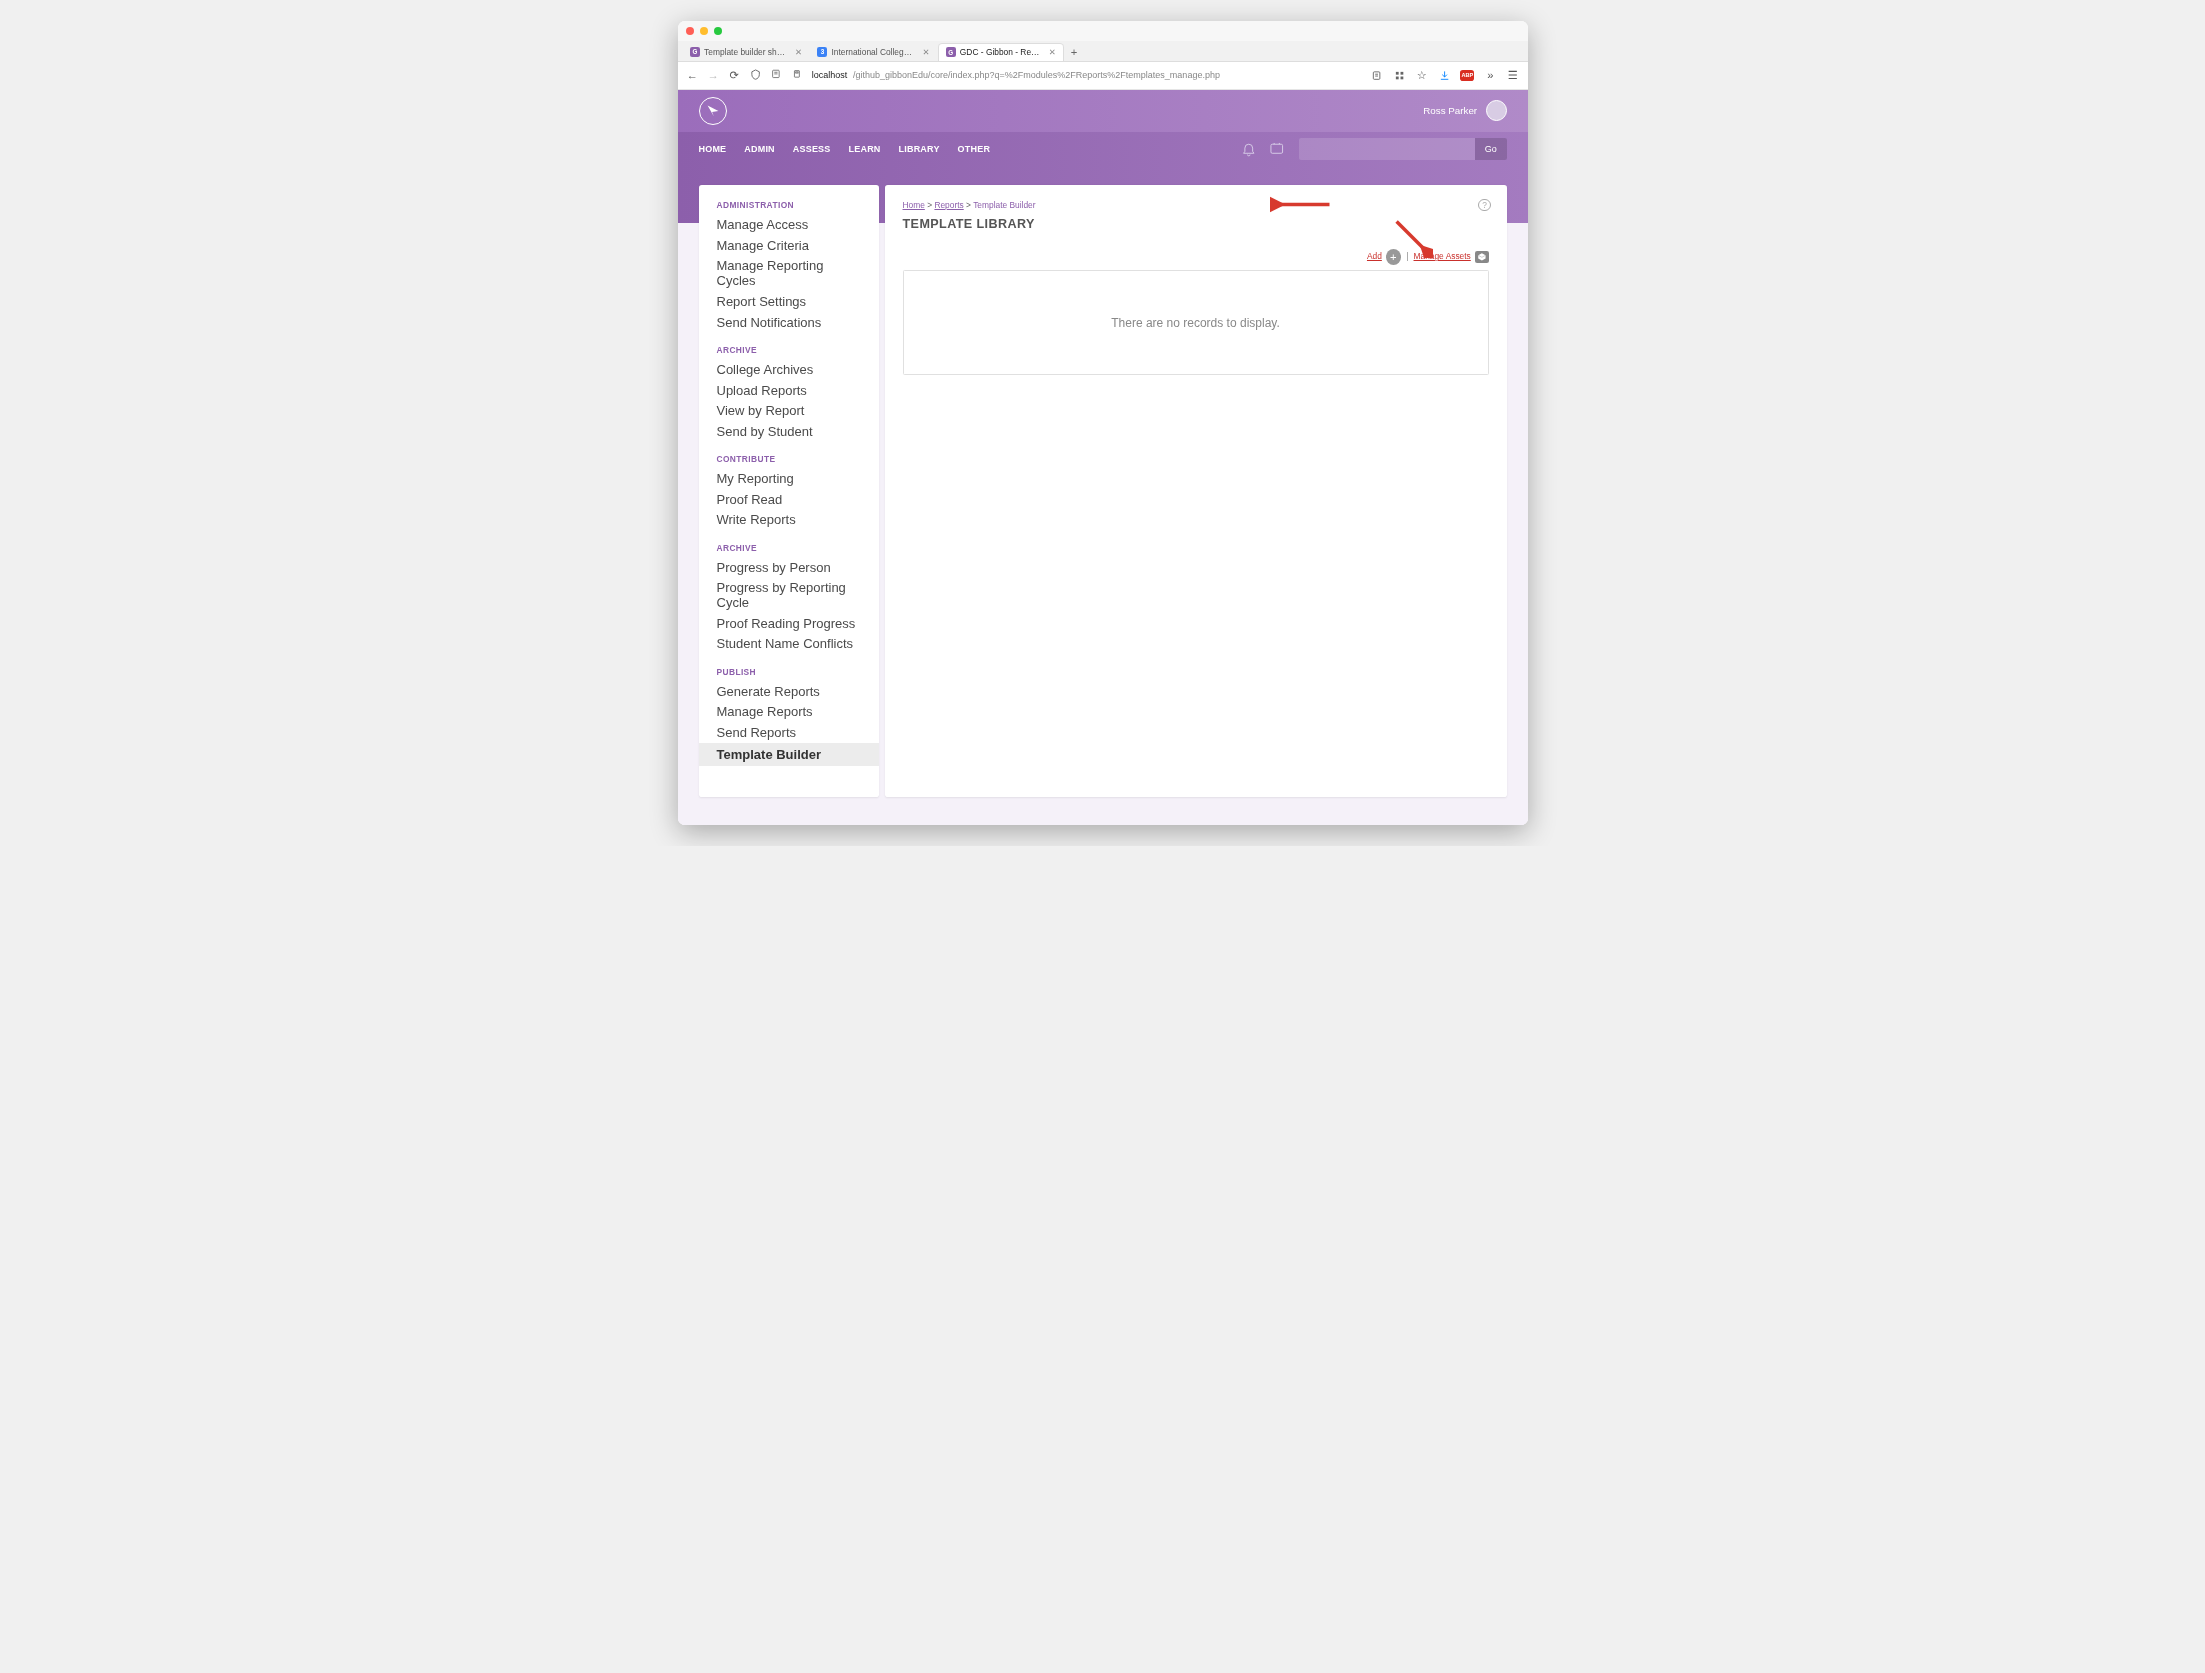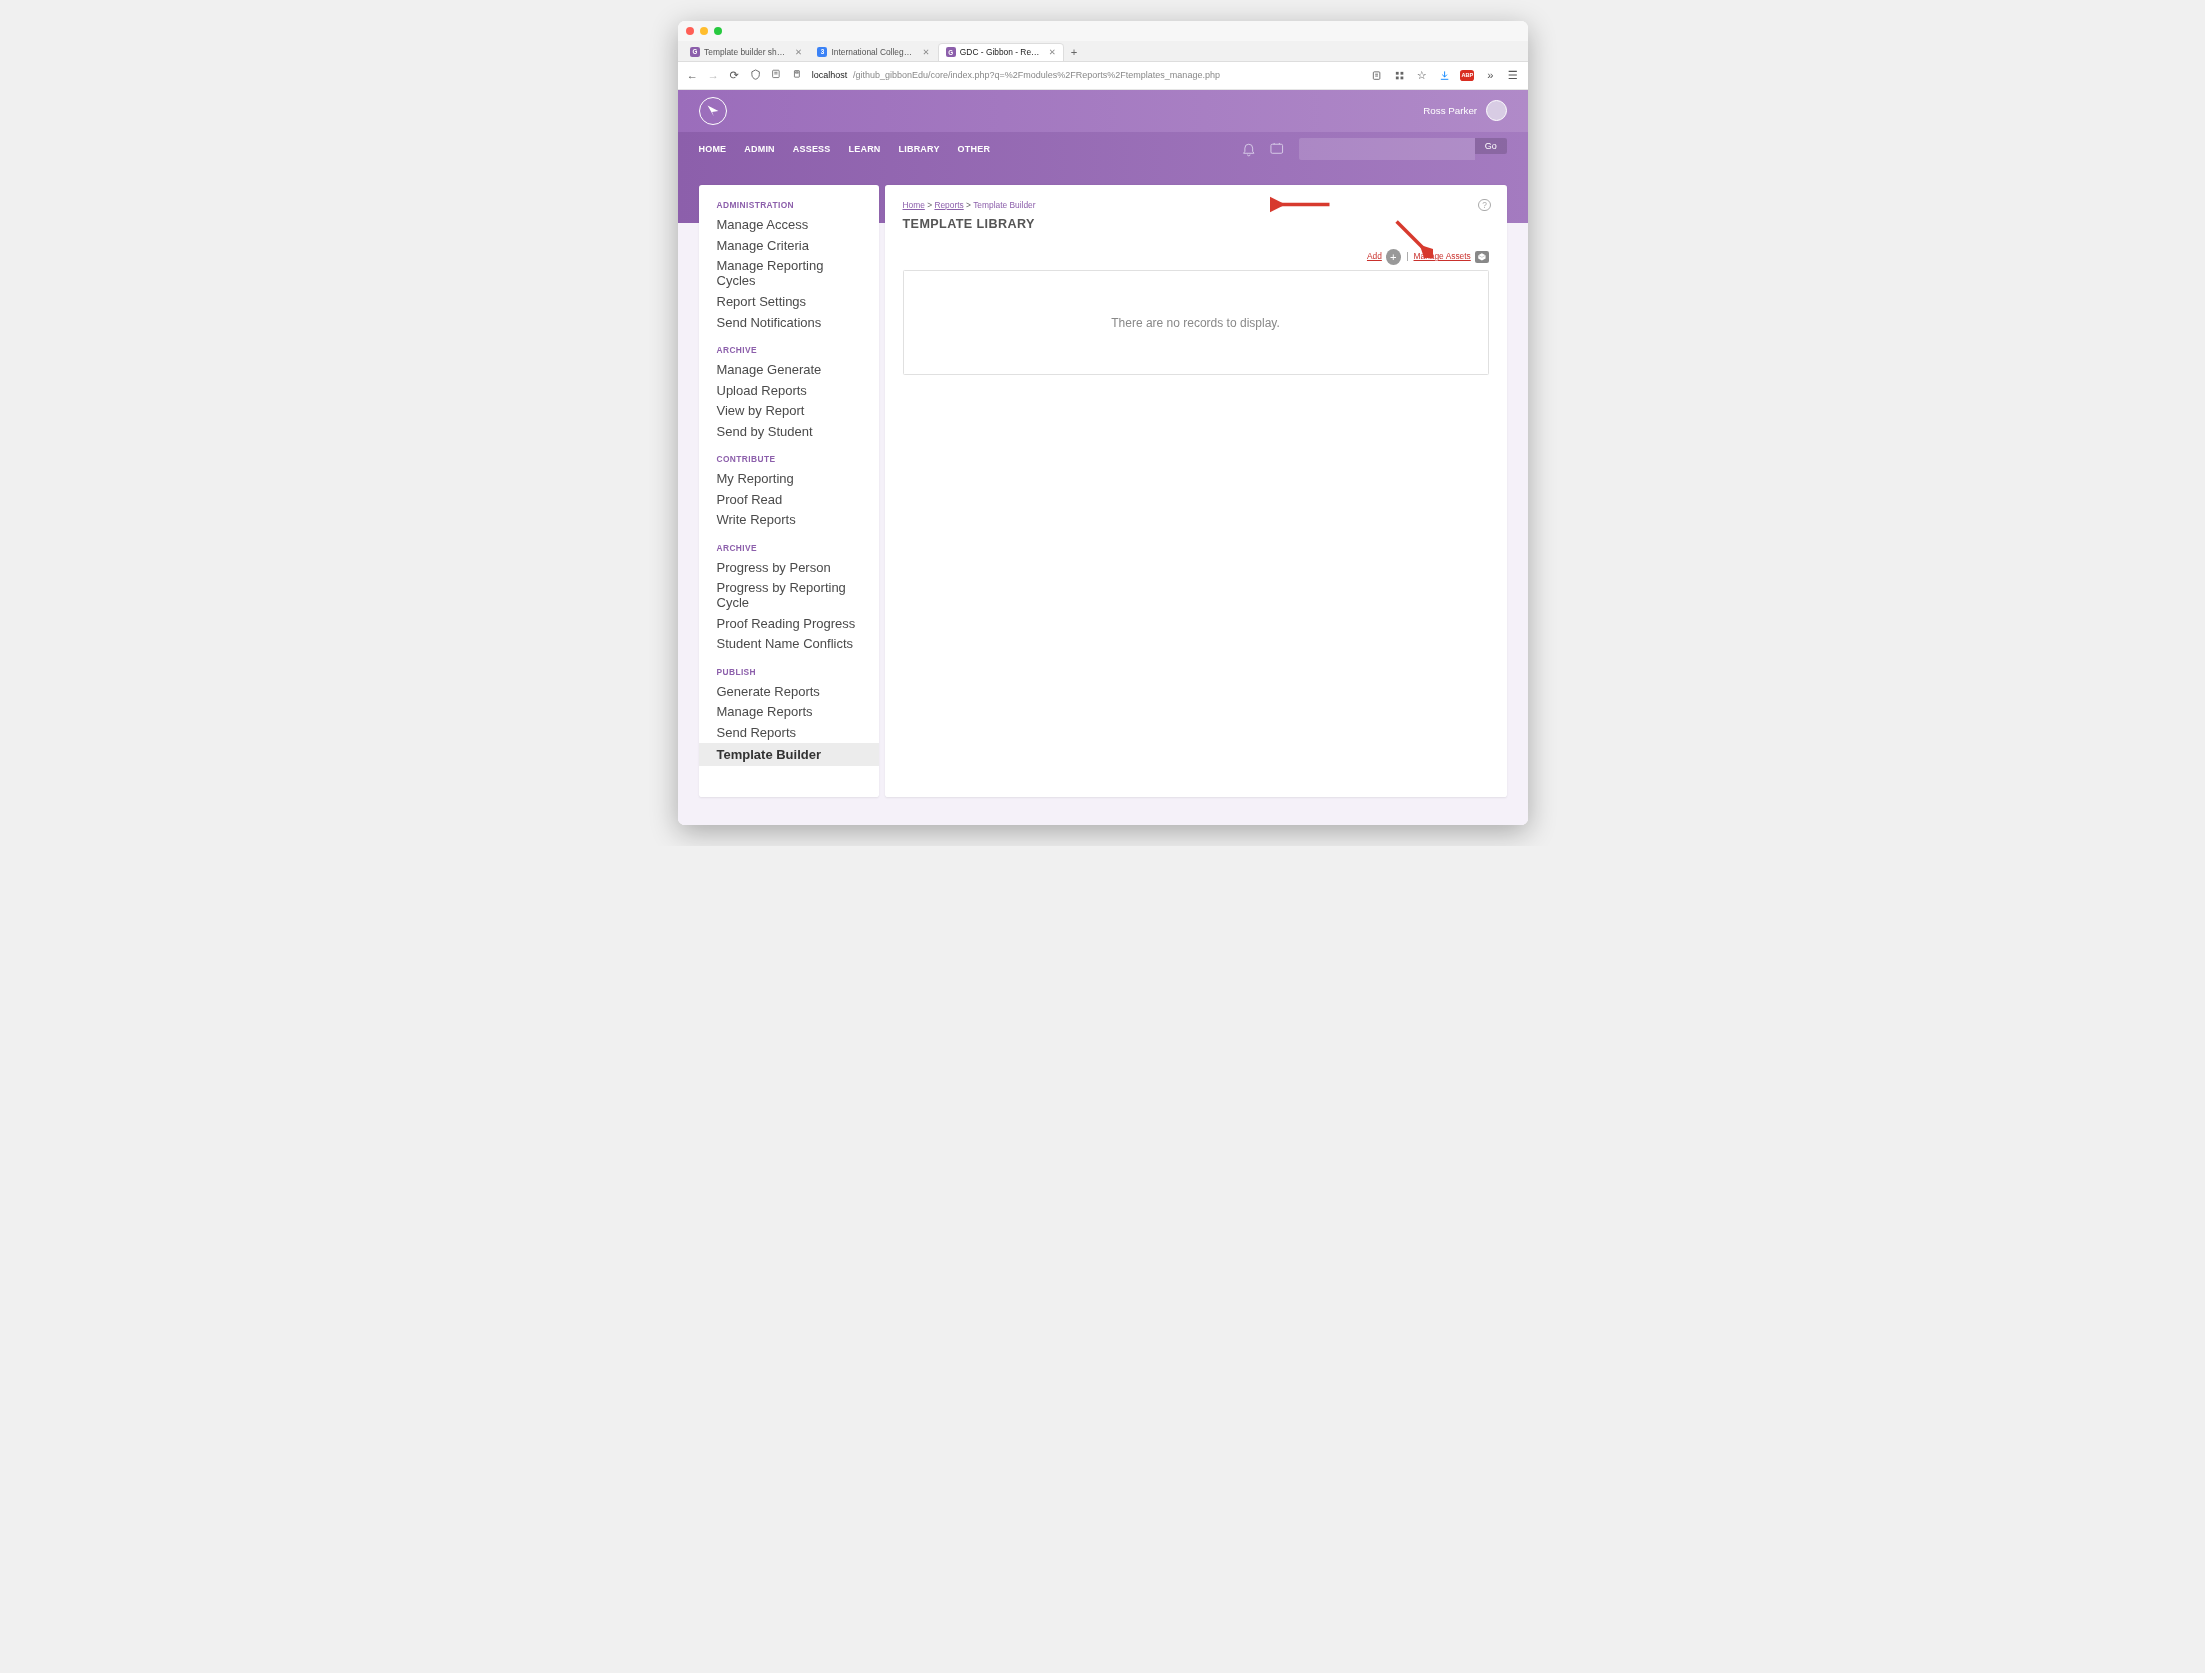--- a/index.html
+++ b/index.html
@@ -35,21 +35,21 @@
 .userblk { display: flex; align-items: center; gap: 8.4px; color: #fff; font-size: 9.8px; }
 .avatar { width: 21px; height: 21px; border-radius: 50%; background: #d8cce4; border: 1.4px solid #fff; }
 .header2 { height: 35px; background: linear-gradient(90deg, #8c5fab 0%, #a47bc0 100%); display: flex; align-items: center; padding: 0 21px; }
 .mainnav { display: flex; gap: 18px; }
 .mainnav a { color: #fff; text-decoration: none; font-size: 9px; font-weight: 600; letter-spacing: 0.2px; }
 .navspacer { flex: 1; }
 .hicons { display: flex; gap: 12.6px; margin-right: 14px; }
 .hicon { width: 15.5px; height: 15.5px; color: #d8cce8; }
 .searchwrap { display: flex; }
 .searchbox { width: 176px; height: 22.5px; background: rgba(255,255,255,0.15); border: none; border-radius: 2.1px 0 0 2.1px; padding: 0 7px; color: #fff; }
-.gobtn { height: 16px; padding: 0 9.8px; background: rgba(0,0,0,0.15); color: #fff; border: none; border-radius: 0 2.1px 2.1px 0; font-size: 9px; cursor: pointer; }
+.gobtn { height: 22px; padding: 0 9.8px; background: rgba(0,0,0,0.15); color: #fff; border: none; border-radius: 0 2.1px 2.1px 0; font-size: 9px; cursor: pointer; }
 
 .content { display: flex; padding: 18px 21px 28px; gap: 14px; align-items: flex-start; background: linear-gradient(180deg, #9b6dbb 0%, #a47bc0 56px, #f5f1f9 56px, #f5f1f9 100%); min-height: 478px;}
 .content-inner { display: flex; gap: 6px; width: 100%; position: relative; z-index: 2; }
 .bgstripe { position: absolute; left:0; right:0; top:0; height: 56px; background: linear-gradient(90deg,#8c5fab,#a47bc0); z-index:1;}
 .content { position: relative; }
 
 .sidebar { width: 180px; background: #fff; border-radius: 2.8px; padding: 15.5px 0 18px; box-shadow: 0 0.7px 2.1px rgba(0,0,0,0.08); }
 .sbsection { margin-bottom: 12.6px; }
 .sbhead { color: #8c5fab; font-size: 8.4px; font-weight: 700; letter-spacing: 0.4px; padding: 0 18px 4.2px; }
 .sbitem { display: block; padding: 2.8px 18px; font-size: 13px; color: #4a4a4a; text-decoration: none; }
@@ -200,21 +200,21 @@
             <div class="sbsection">
               <div class="sbhead">ADMINISTRATION</div>
               <a href="#" class="sbitem">Manage Access</a>
               <a href="#" class="sbitem">Manage Criteria</a>
               <a href="#" class="sbitem">Manage Reporting Cycles</a>
               <a href="#" class="sbitem">Report Settings</a>
               <a href="#" class="sbitem">Send Notifications</a>
             </div>
             <div class="sbsection">
               <div class="sbhead">ARCHIVE</div>
-              <a href="#" class="sbitem">Manage Generate</a>
+              <a href="#" class="sbitem">College Archives</a>
               <a href="#" class="sbitem">Upload Reports</a>
               <a href="#" class="sbitem">View by Report</a>
               <a href="#" class="sbitem">Send by Student</a>
             </div>
             <div class="sbsection">
               <div class="sbhead">CONTRIBUTE</div>
               <a href="#" class="sbitem">My Reporting</a>
               <a href="#" class="sbitem">Proof Read</a>
               <a href="#" class="sbitem">Write Reports</a>
             </div>

